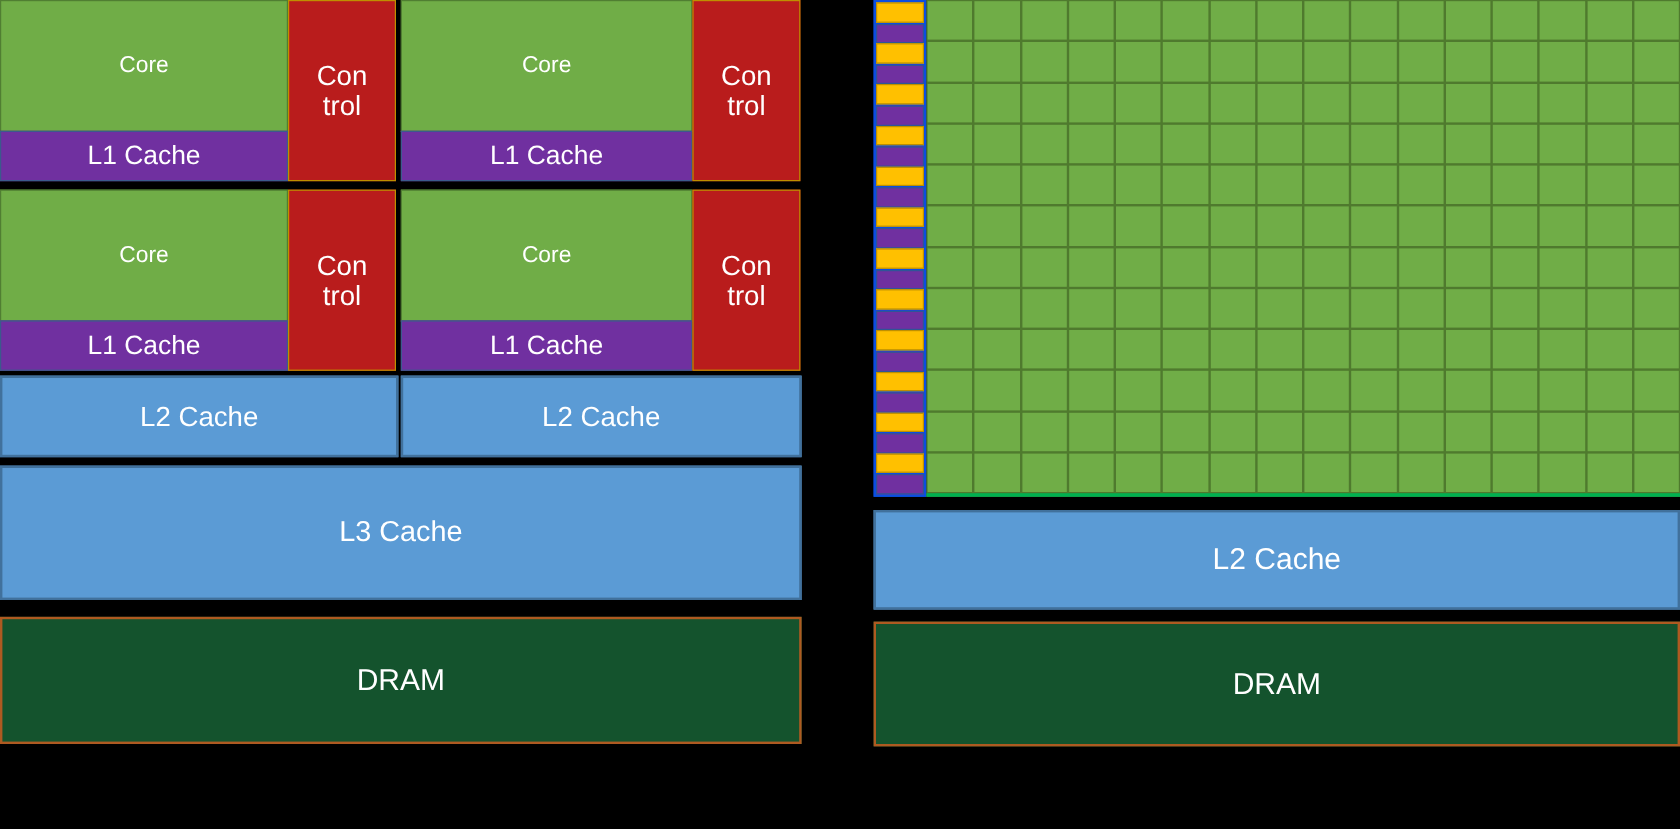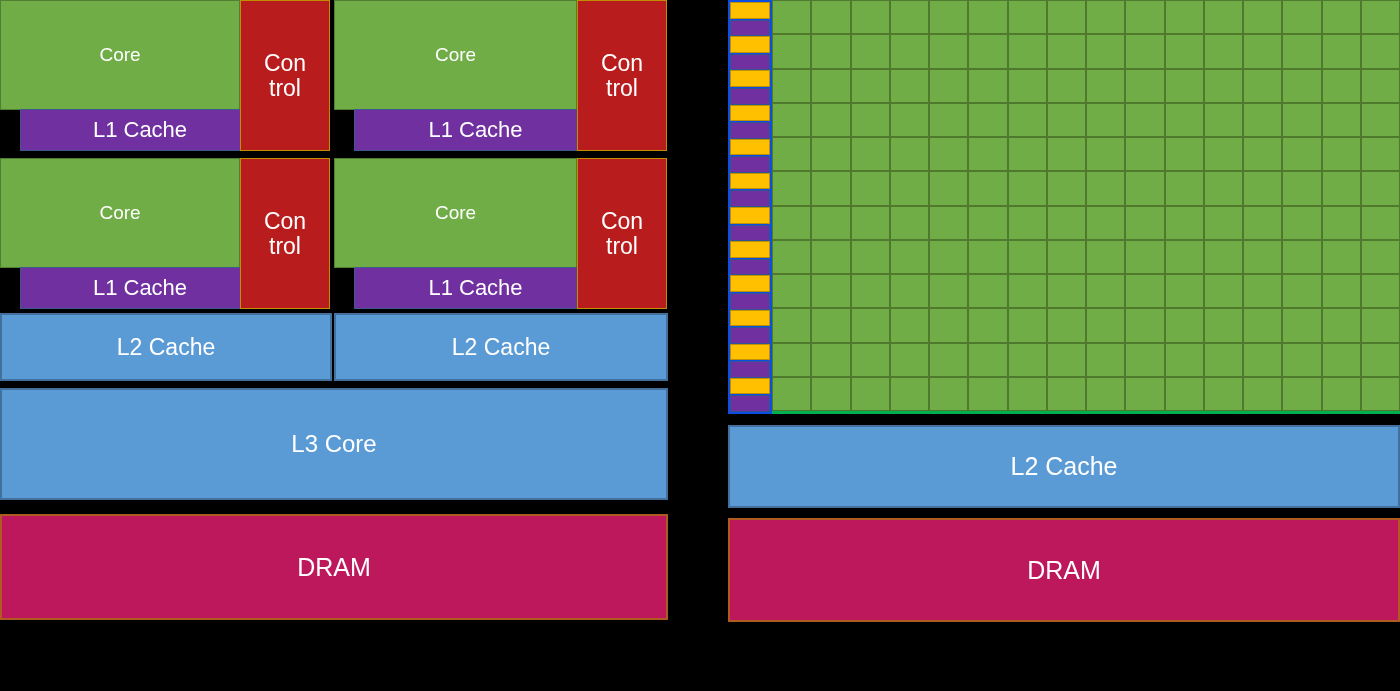--- a/index.html
+++ b/index.html
@@ -33,29 +33,29 @@
     text-align: center;
     line-height: 1.05;
     white-space: pre-line;
   }
 
   
   .core   { background: #70AD47; border: 1px solid #507E32; }
   .l1     { background: #7030A0; border: 1px solid #3C5A8C; }
   .ctrl   { background: #b91c1c; border: 1px solid #BF8F00; }
   .cache  { background: #5B9BD5; border: 2px solid #41719C; }
-  .dram   { background: #be185d; border: 2px solid #AE5A21; }
+  .dram   { background: #14532d; border: 2px solid #AE5A21; }
 
   
   #cpu-panel { position: absolute; left: 0; top: 0; width: 668px; height: 625px; }
 
   .cpu-quad { position: absolute; }
 
   .cpu-core  { font-size: 19px; }
-  .cpu-l1    { font-size: 22px; margin-left: 20px; }
+  .cpu-l1    { font-size: 22px; }
   .cpu-ctrl  { font-size: 23px; }
 
   .cpu-l2    { font-size: 23px; }
   .cpu-l3    { font-size: 24px; }
   .cpu-dram  { font-size: 25px; }
 
   
   #gpu-panel { position: absolute; left: 726px; top: 0; width: 674px; height: 625px; }
 
   #gpu-core-array {
@@ -149,21 +149,21 @@
     <div class="cpu-quad" style="left:334px; top:158px; width:334px; height:152px;">
       <div class="blk core cpu-core" style="left:0px; top:0px; width:243px; height:110px;">Core</div>
       <div class="blk l1 cpu-l1" style="left:0px; top:109px; width:243px; height:42px;">L1 Cache</div>
       <div class="blk ctrl cpu-ctrl" style="left:243px; top:0px; width:90px; height:151px;">Con
 trol</div>
     </div>
 
     <div class="blk cache cpu-l2" style="left:0px; top:313px; width:332px; height:68px;">L2 Cache</div>
     <div class="blk cache cpu-l2" style="left:334px; top:313px; width:334px; height:68px;">L2 Cache</div>
 
-    <div class="blk cache cpu-l3" style="left:0px; top:388px; width:668px; height:112px;">L3 Core</div>
+    <div class="blk cache cpu-l3" style="left:0px; top:388px; width:668px; height:112px;">L3 Cache</div>
 
     <div class="blk dram cpu-dram" style="left:0px; top:514px; width:668px; height:106px;">DRAM</div>
 
   </div>
 
   <div id="gpu-panel">
 
     <div id="gpu-core-array">
 
       <div id="gpu-ctrl-column">

